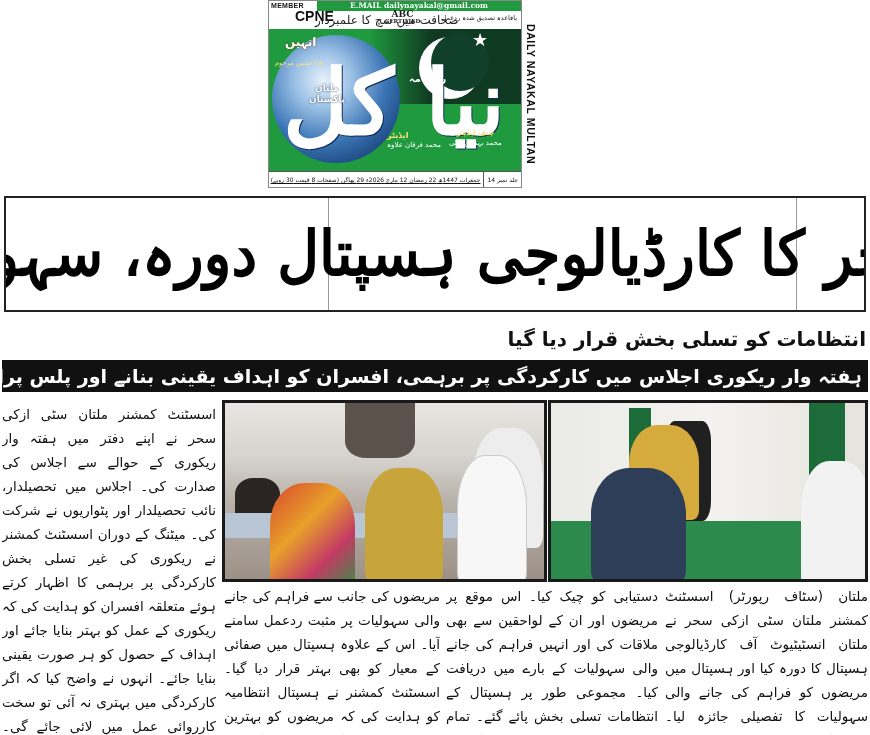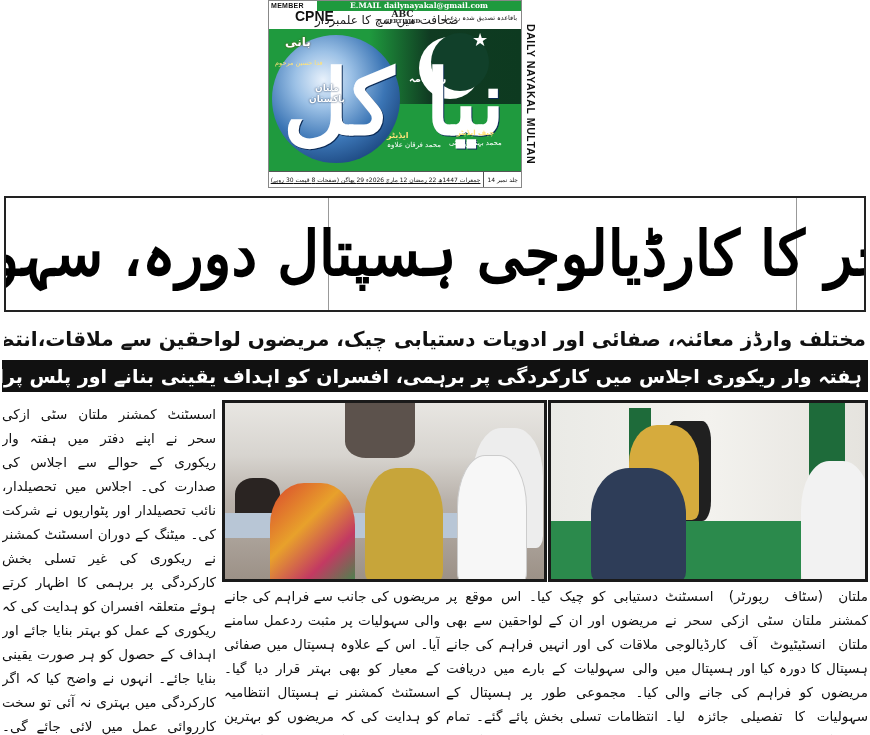--- a/index.html
+++ b/index.html
@@ -80,21 +80,21 @@
     <span class="a1">ABC</span>
     <span class="a2">CERTIFIED</span>
   </div>
   <div class="mh-tasdeeq">باقاعدہ تصدیق شدہ ردعمل</div>
 
   <div class="mh-flagband"></div>
   <div class="mh-crescent"></div>
   <div class="mh-star">★</div>
   <div class="mh-globe"></div>
 
-  <div class="mh-bani">بانی</div>
+  <div class="mh-bani">انہیں</div>
   <div class="mh-bani-name">فدا حسین مرحوم</div>
   <div class="mh-logo">نیا کل</div>
   <div class="mh-city">
     <div>ملتان</div>
     <div>پاکستان</div>
   </div>
   <div class="mh-roznama">روزنامہ</div>
   <div class="mh-editor">
     <span class="t">ایڈیٹر</span>
     <span>محمد فرقان علاوہ</span>
@@ -111,21 +111,20 @@
 </div>
 <div class="mh-vertical">DAILY NAYAKAL MULTAN</div>
 
 <div class="headline-box">
   <div class="divider" style="left:322px"></div>
   <div class="divider" style="left:790px"></div>
   <div class="headline">اسسٹنٹ کمشنر ازکی سحر کا کارڈیالوجی ہسپتال دورہ، سہولیات و انتظامات کا جائزہ</div>
 </div>
 
 <div class="subhead">
-  <span>مختلف وارڈز معائنہ، صفائی اور ادویات دستیابی چیک، مریضوں لواحقین سے ملاقات،</span>
   <span>انتظامات کو تسلی بخش قرار دیا گیا</span>
 </div>
 <div class="blackband">
   <span>ہفتہ وار ریکوری اجلاس میں کارکردگی پر برہمی، افسران کو اہداف یقینی بنانے اور پلس پراجیکٹ پارٹیشن جلد مکمل ہدایت</span>
 </div>
 
 <div class="photo photo-ward">
   <div class="fig" style="left:120px;top:0;width:70px;height:55px;background:#5c524c;border-radius:0 0 30% 30%;"></div>
   <div class="fig" style="left:10px;top:75px;width:45px;height:40px;background:#2a2422;"></div>
   <div class="fig" style="left:0;top:110px;width:300px;height:25px;background:#b8c6d6;border-radius:0;"></div>

